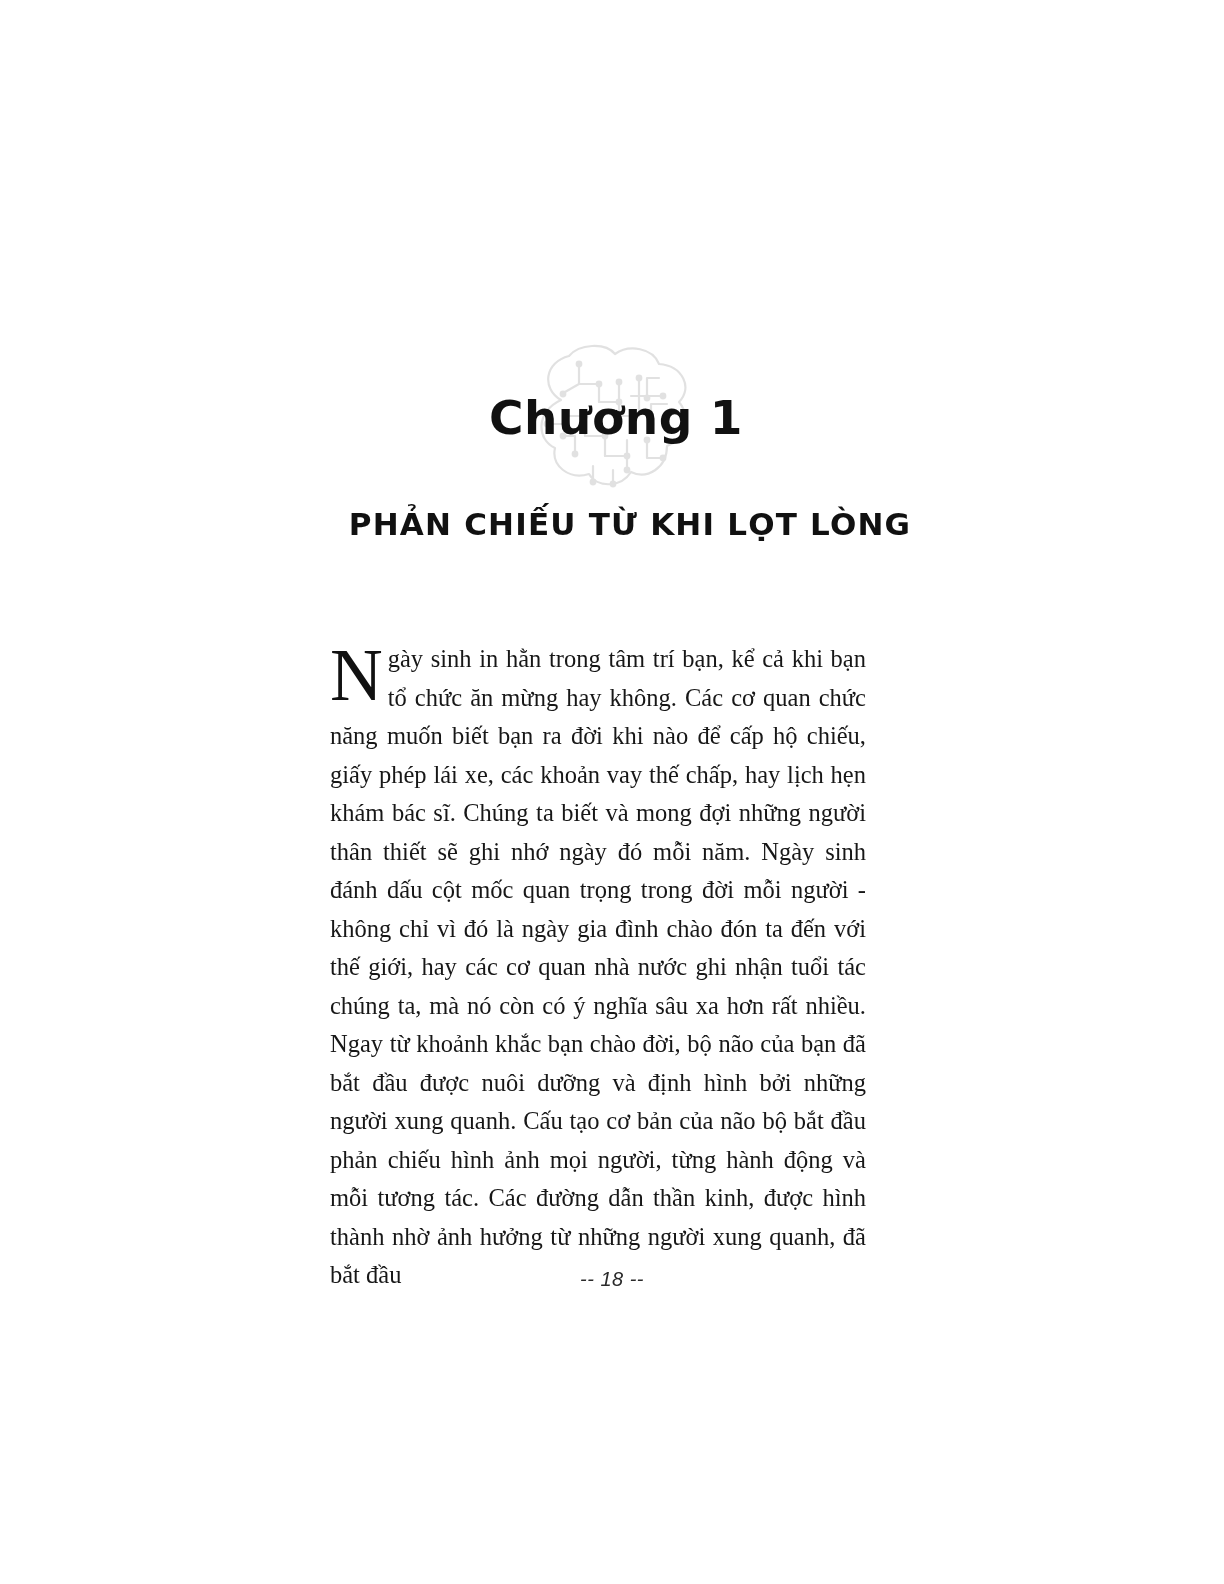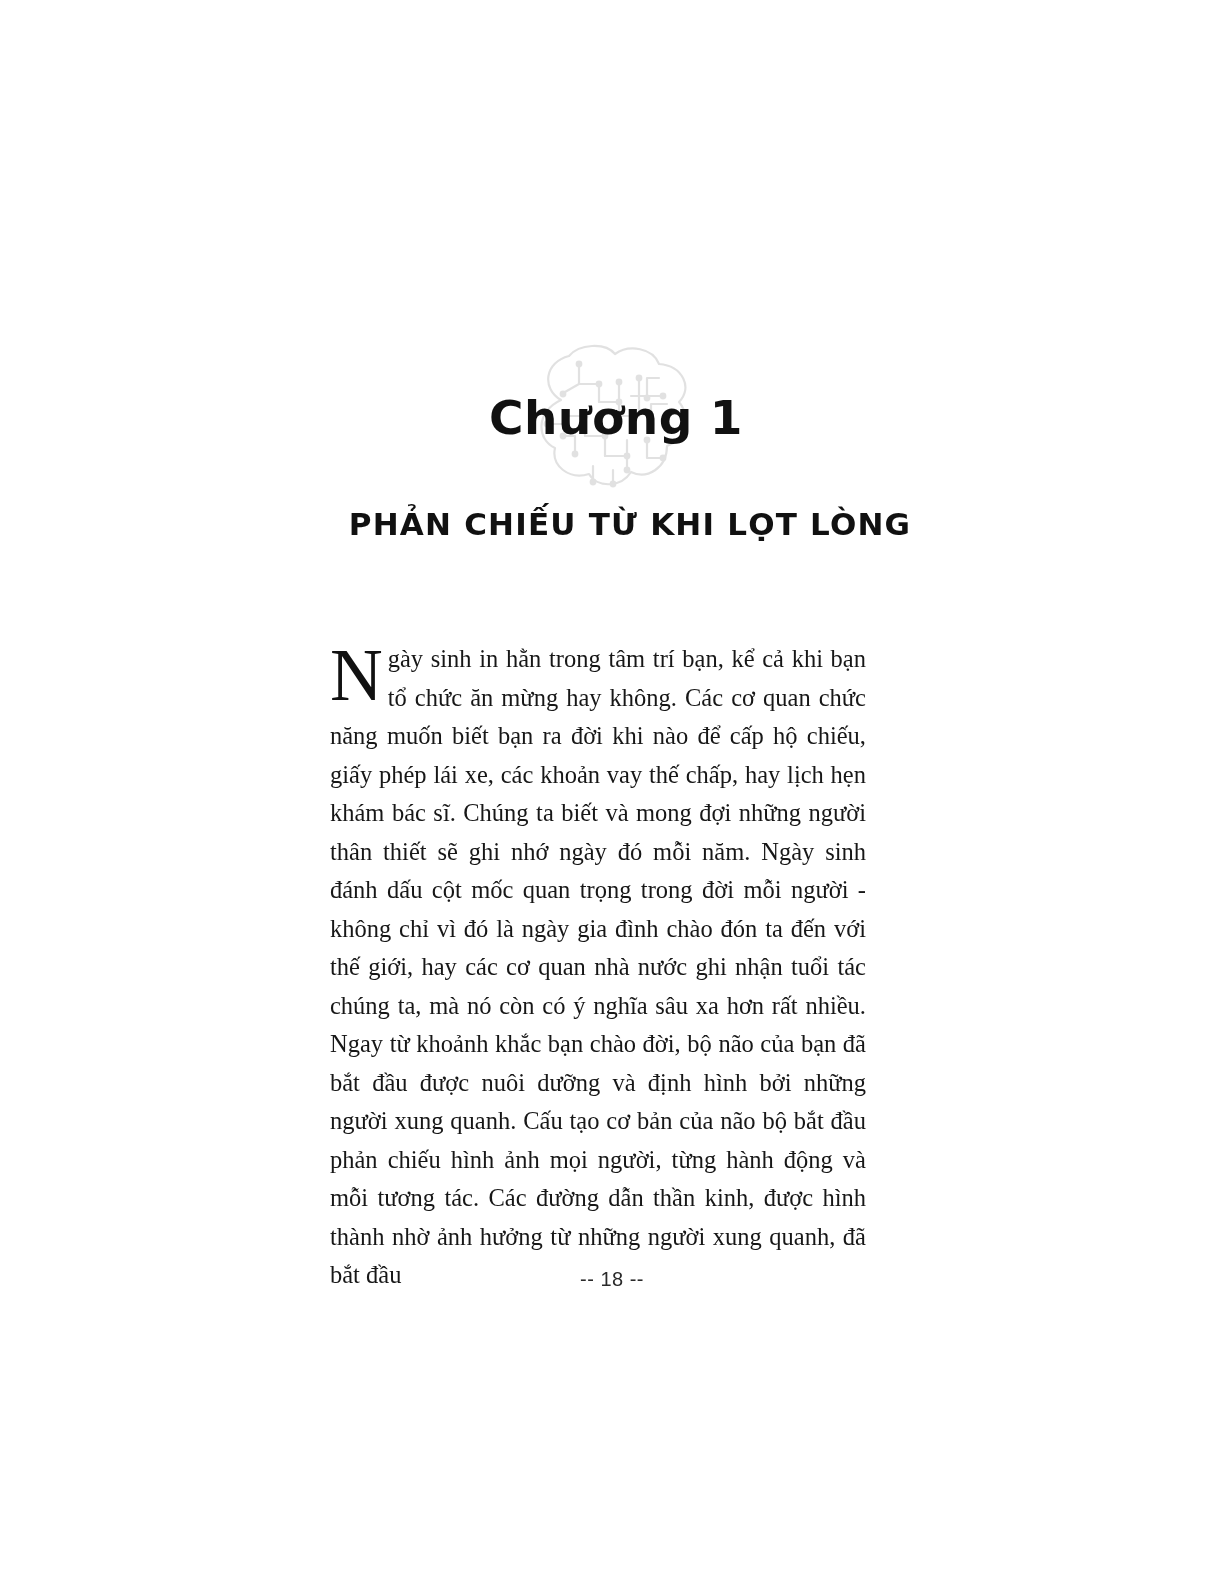--- a/index.html
+++ b/index.html
@@ -98,20 +98,21 @@
   .folio {
     position: absolute;
     top: 1268px;
     left: 0;
     right: 0;
     text-align: center;
     font-family: "Liberation Sans", sans-serif;
     font-size: 20px;
     color: #2a2a2a;
     letter-spacing: 0.5px;
+    font-style: italic;
   }
 </style>
 </head>
 <body>
 
 <div class="page">
 
   <div class="chapter-head">
 
     <span class="brain-mark">

